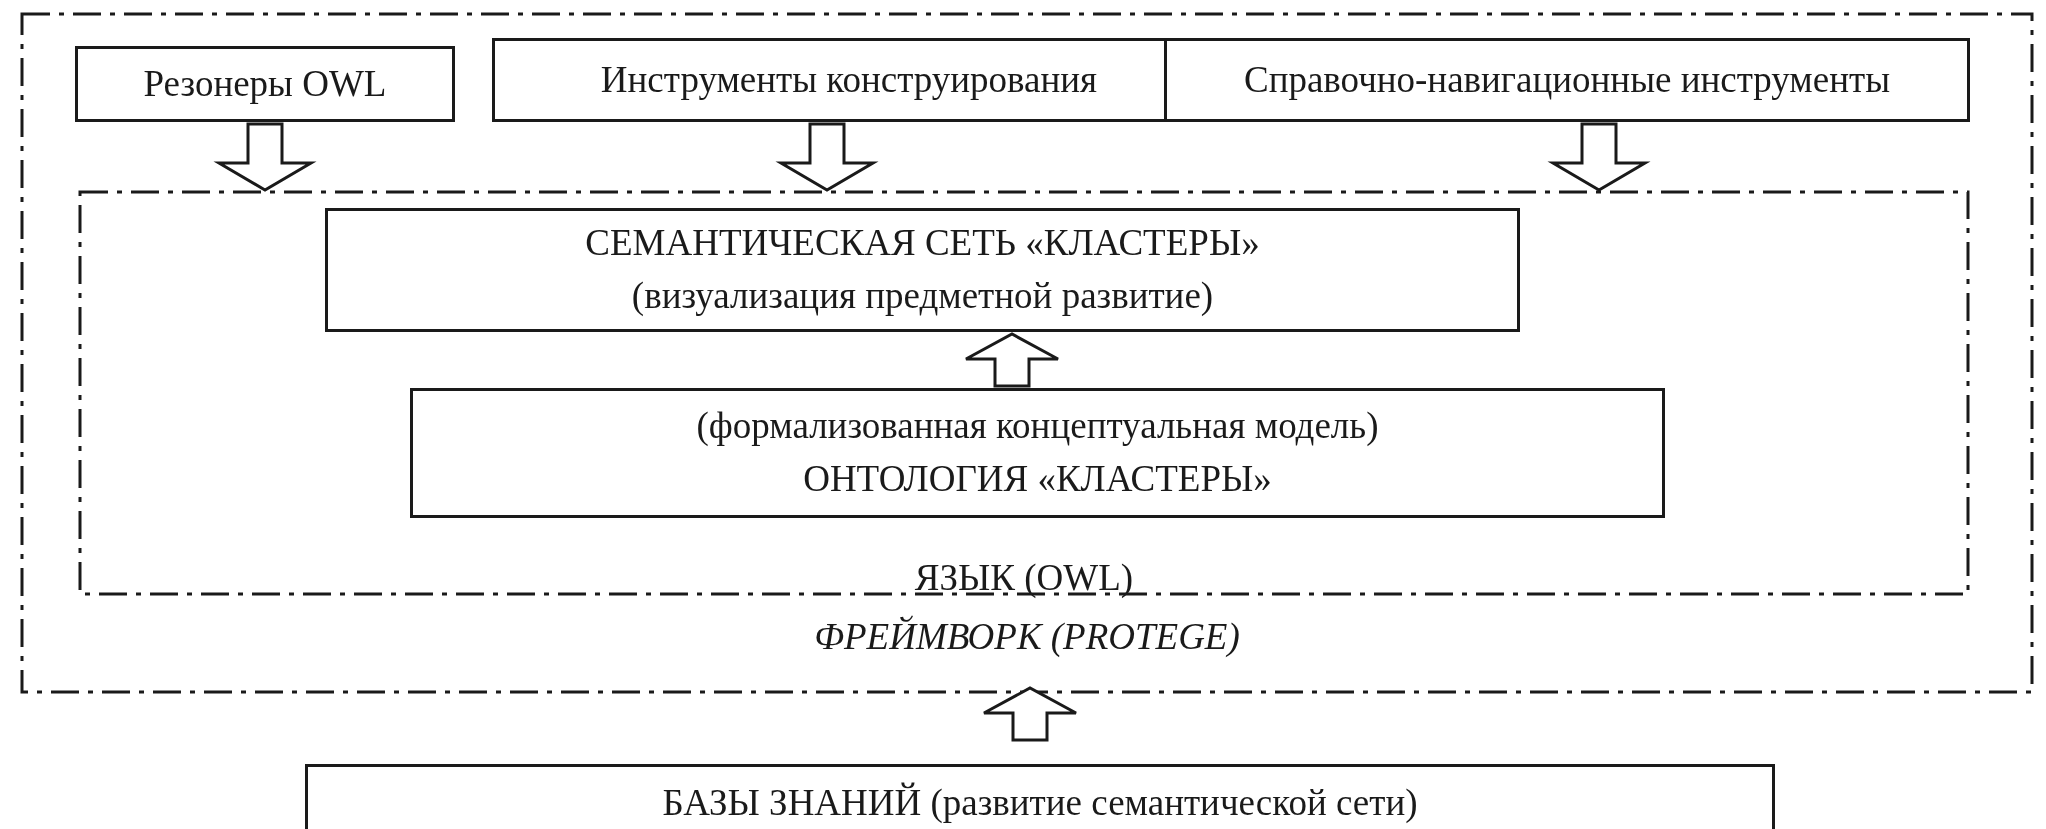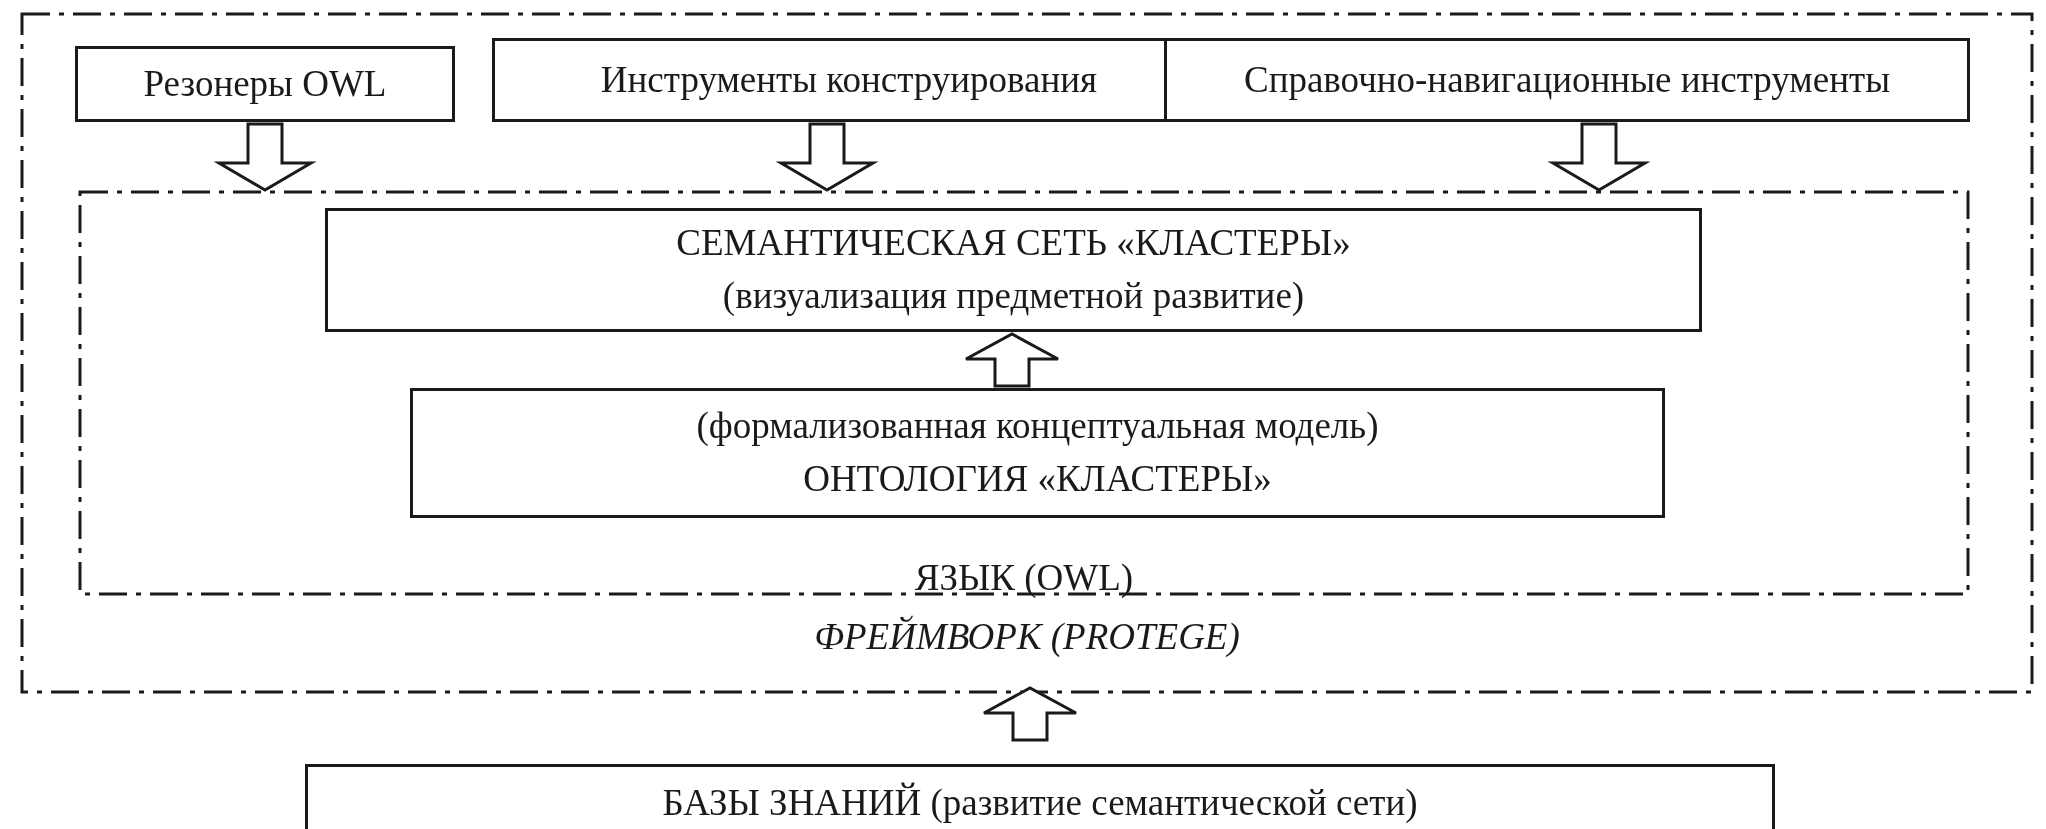--- a/index.html
+++ b/index.html
@@ -68,21 +68,21 @@
   <svg class="arrow" style="left:217px; top:122px;" width="96" height="70" viewBox="0 0 96 70">
     <path d="M31 2 L65 2 L65 41 L94 41 L48 68 L2 41 L31 41 Z"></path>
   </svg>
   <svg class="arrow" style="left:779px; top:122px;" width="96" height="70" viewBox="0 0 96 70">
     <path d="M31 2 L65 2 L65 41 L94 41 L48 68 L2 41 L31 41 Z"></path>
   </svg>
   <svg class="arrow" style="left:1551px; top:122px;" width="96" height="70" viewBox="0 0 96 70">
     <path d="M31 2 L65 2 L65 41 L94 41 L48 68 L2 41 L31 41 Z"></path>
   </svg>
 
-  <div class="box" style="left:325px; top:208px; width:1377px; height:124px;align-items:center;">
+  <div class="box" style="left:325px; top:208px; width:1195px; height:124px;align-items:center;">
     <span>СЕМАНТИЧЕСКАЯ СЕТЬ «КЛАСТЕРЫ»</span>
     <span>(визуализация предметной развитие)</span>
   </div>
 
   <svg class="arrow" style="left:964px; top:332px;" width="96" height="56" viewBox="0 0 96 56">
     <path d="M31 54 L31 27 L2 27 L48 2 L94 27 L65 27 L65 54 Z"></path>
   </svg>
 
   <div class="box" style="left:410px; top:388px; width:1255px; height:130px;">
     <span>(формализованная концептуальная модель)</span>

